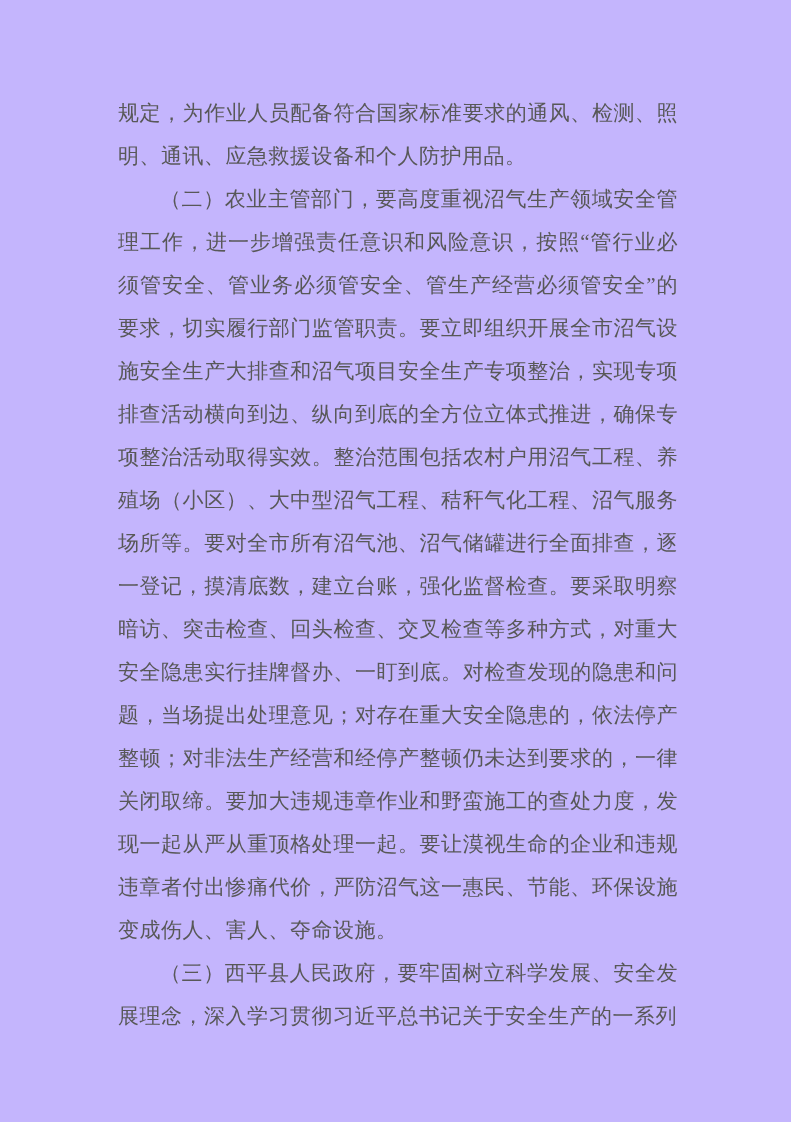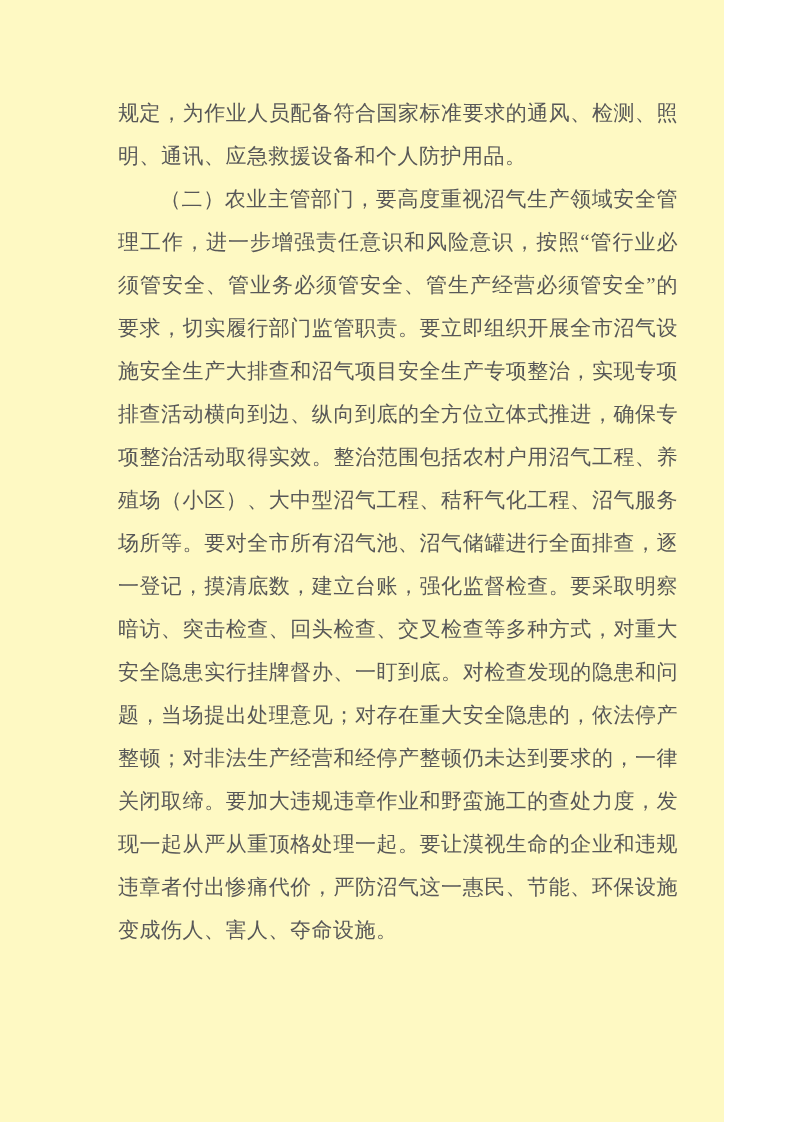--- a/index.html
+++ b/index.html
@@ -2,23 +2,23 @@
 <html><head>
 <meta charset="utf-8">
 <style>
   html, body {
     margin: 0;
     padding: 0;
     background: #ffffff;
   }
   .page {
     position: relative;
-    width: 724px;
+    width: 791px;
     height: 1122px;
-    background: #fef9c3;
+    background: #c4b5fd;
     overflow: hidden;
     font-family: "Liberation Serif", serif;
   }
   .content {
     position: absolute;
     top: 92px;
     left: 118px;
     width: 560px;
     color: #585858;
     font-size: 21px;
@@ -36,14 +36,15 @@
     text-indent: 0;
   }
 </style>
 </head>
 <body>
 
 <div class="page">
   <div class="content">
     <p class="para no-indent">规定，为作业人员配备符合国家标准要求的通风、检测、照明、通讯、应急救援设备和个人防护用品。</p>
     <p class="para">（二）农业主管部门，要高度重视沼气生产领域安全管理工作，进一步增强责任意识和风险意识，按照“管行业必须管安全、管业务必须管安全、管生产经营必须管安全”的要求，切实履行部门监管职责。要立即组织开展全市沼气设施安全生产大排查和沼气项目安全生产专项整治，实现专项排查活动横向到边、纵向到底的全方位立体式推进，确保专项整治活动取得实效。整治范围包括农村户用沼气工程、养殖场（小区）、大中型沼气工程、秸秆气化工程、沼气服务场所等。要对全市所有沼气池、沼气储罐进行全面排查，逐一登记，摸清底数，建立台账，强化监督检查。要采取明察暗访、突击检查、回头检查、交叉检查等多种方式，对重大安全隐患实行挂牌督办、一盯到底。对检查发现的隐患和问题，当场提出处理意见；对存在重大安全隐患的，依法停产整顿；对非法生产经营和经停产整顿仍未达到要求的，一律关闭取缔。要加大违规违章作业和野蛮施工的查处力度，发现一起从严从重顶格处理一起。要让漠视生命的企业和违规违章者付出惨痛代价，严防沼气这一惠民、节能、环保设施变成伤人、害人、夺命设施。</p>
+    <p class="para">（三）西平县人民政府，要牢固树立科学发展、安全发展理念，深入学习贯彻习近平总书记关于安全生产的一系列</p>
   </div>
 </div>
 
 </body></html>

